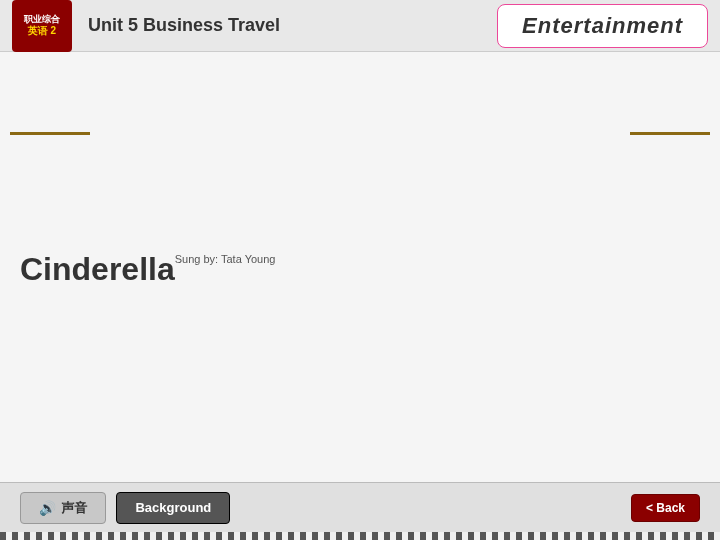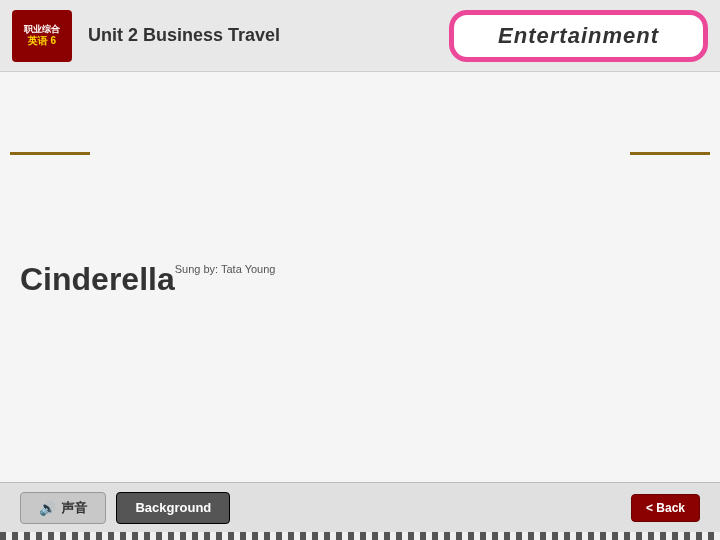--- a/index.html
+++ b/index.html
@@ -20,21 +20,21 @@
       display: flex;
       flex-direction: column;
     }
 
     
     .header {
       display: flex;
       align-items: center;
       background: #e8e8e8;
       padding: 8px 12px;
-      height: 72px;
+      height: 52px;
       border-bottom: 1px solid #ccc;
     }
 
     .logo-box {
       width: 60px;
       height: 52px;
       background: #8b0000;
       border-radius: 4px;
       display: flex;
       flex-direction: column;
@@ -62,23 +62,23 @@
 
     .unit-title {
       font-size: 18px;
       font-weight: bold;
       color: #333;
       flex: 1;
     }
 
     .entertainment-badge {
       background: white;
-      border: 5px solid #ec4899;
-      border-radius: 18px;
-      padding: 8px 44px;
+      border: 1px solid #ec4899;
+      border-radius: 8px;
+      padding: 8px 24px;
       font-size: 22px;
       font-weight: bold;
       color: #333;
       font-style: italic;
       letter-spacing: 1px;
     }
 
     
     .content-area {
       flex: 1;
@@ -199,23 +199,23 @@
     }
   </style>
 </head>
 <body>
 
 <div class="main-container">
 
   <div class="header">
     <div class="logo-box">
       <span class="logo-text-top">职业综合</span>
-      <span class="logo-text-bottom">英语 6</span>
-    </div>
-    <span class="unit-title">Unit 2 Business Travel</span>
+      <span class="logo-text-bottom">英语 2</span>
+    </div>
+    <span class="unit-title">Unit 5 Business Travel</span>
     <div class="entertainment-badge">
       <span>Entertainment</span>
     </div>
   </div>
 
   <div class="content-area">
     <div class="deco-line-left"></div>
     <div class="deco-line-right"></div>
     <div class="song-title">Cinderella</div>
     <div class="song-subtitle">Sung by: Tata Young</div>

